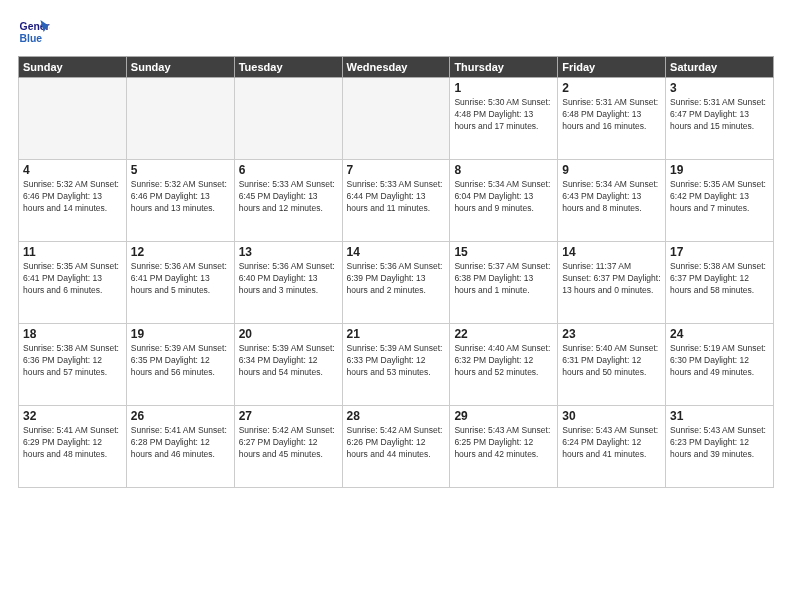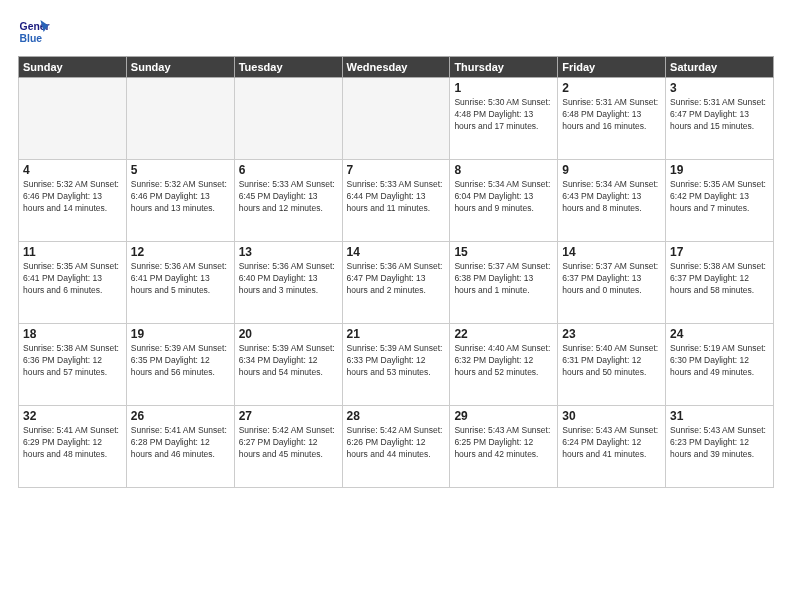--- a/index.html
+++ b/index.html
@@ -209,34 +209,34 @@
           <td>
             <span class="day-num">13</span>
             <div class="day-info">Sunrise: 5:36 AM
 Sunset: 6:40 PM
 Daylight: 13 hours
 and 3 minutes.</div>
           </td>
           <td>
             <span class="day-num">14</span>
             <div class="day-info">Sunrise: 5:36 AM
-Sunset: 6:47 PM
+Sunset: 6:39 PM
 Daylight: 13 hours
 and 2 minutes.</div>
           </td>
           <td>
             <span class="day-num">15</span>
             <div class="day-info">Sunrise: 5:37 AM
 Sunset: 6:38 PM
 Daylight: 13 hours
 and 1 minute.</div>
           </td>
           <td>
             <span class="day-num">14</span>
-            <div class="day-info">Sunrise: 5:37 AM
+            <div class="day-info">Sunrise: 11:37 AM
 Sunset: 6:37 PM
 Daylight: 13 hours
 and 0 minutes.</div>
           </td>
           <td>
             <span class="day-num">17</span>
             <div class="day-info">Sunrise: 5:38 AM
 Sunset: 6:37 PM
 Daylight: 12 hours
 and 58 minutes.</div>

